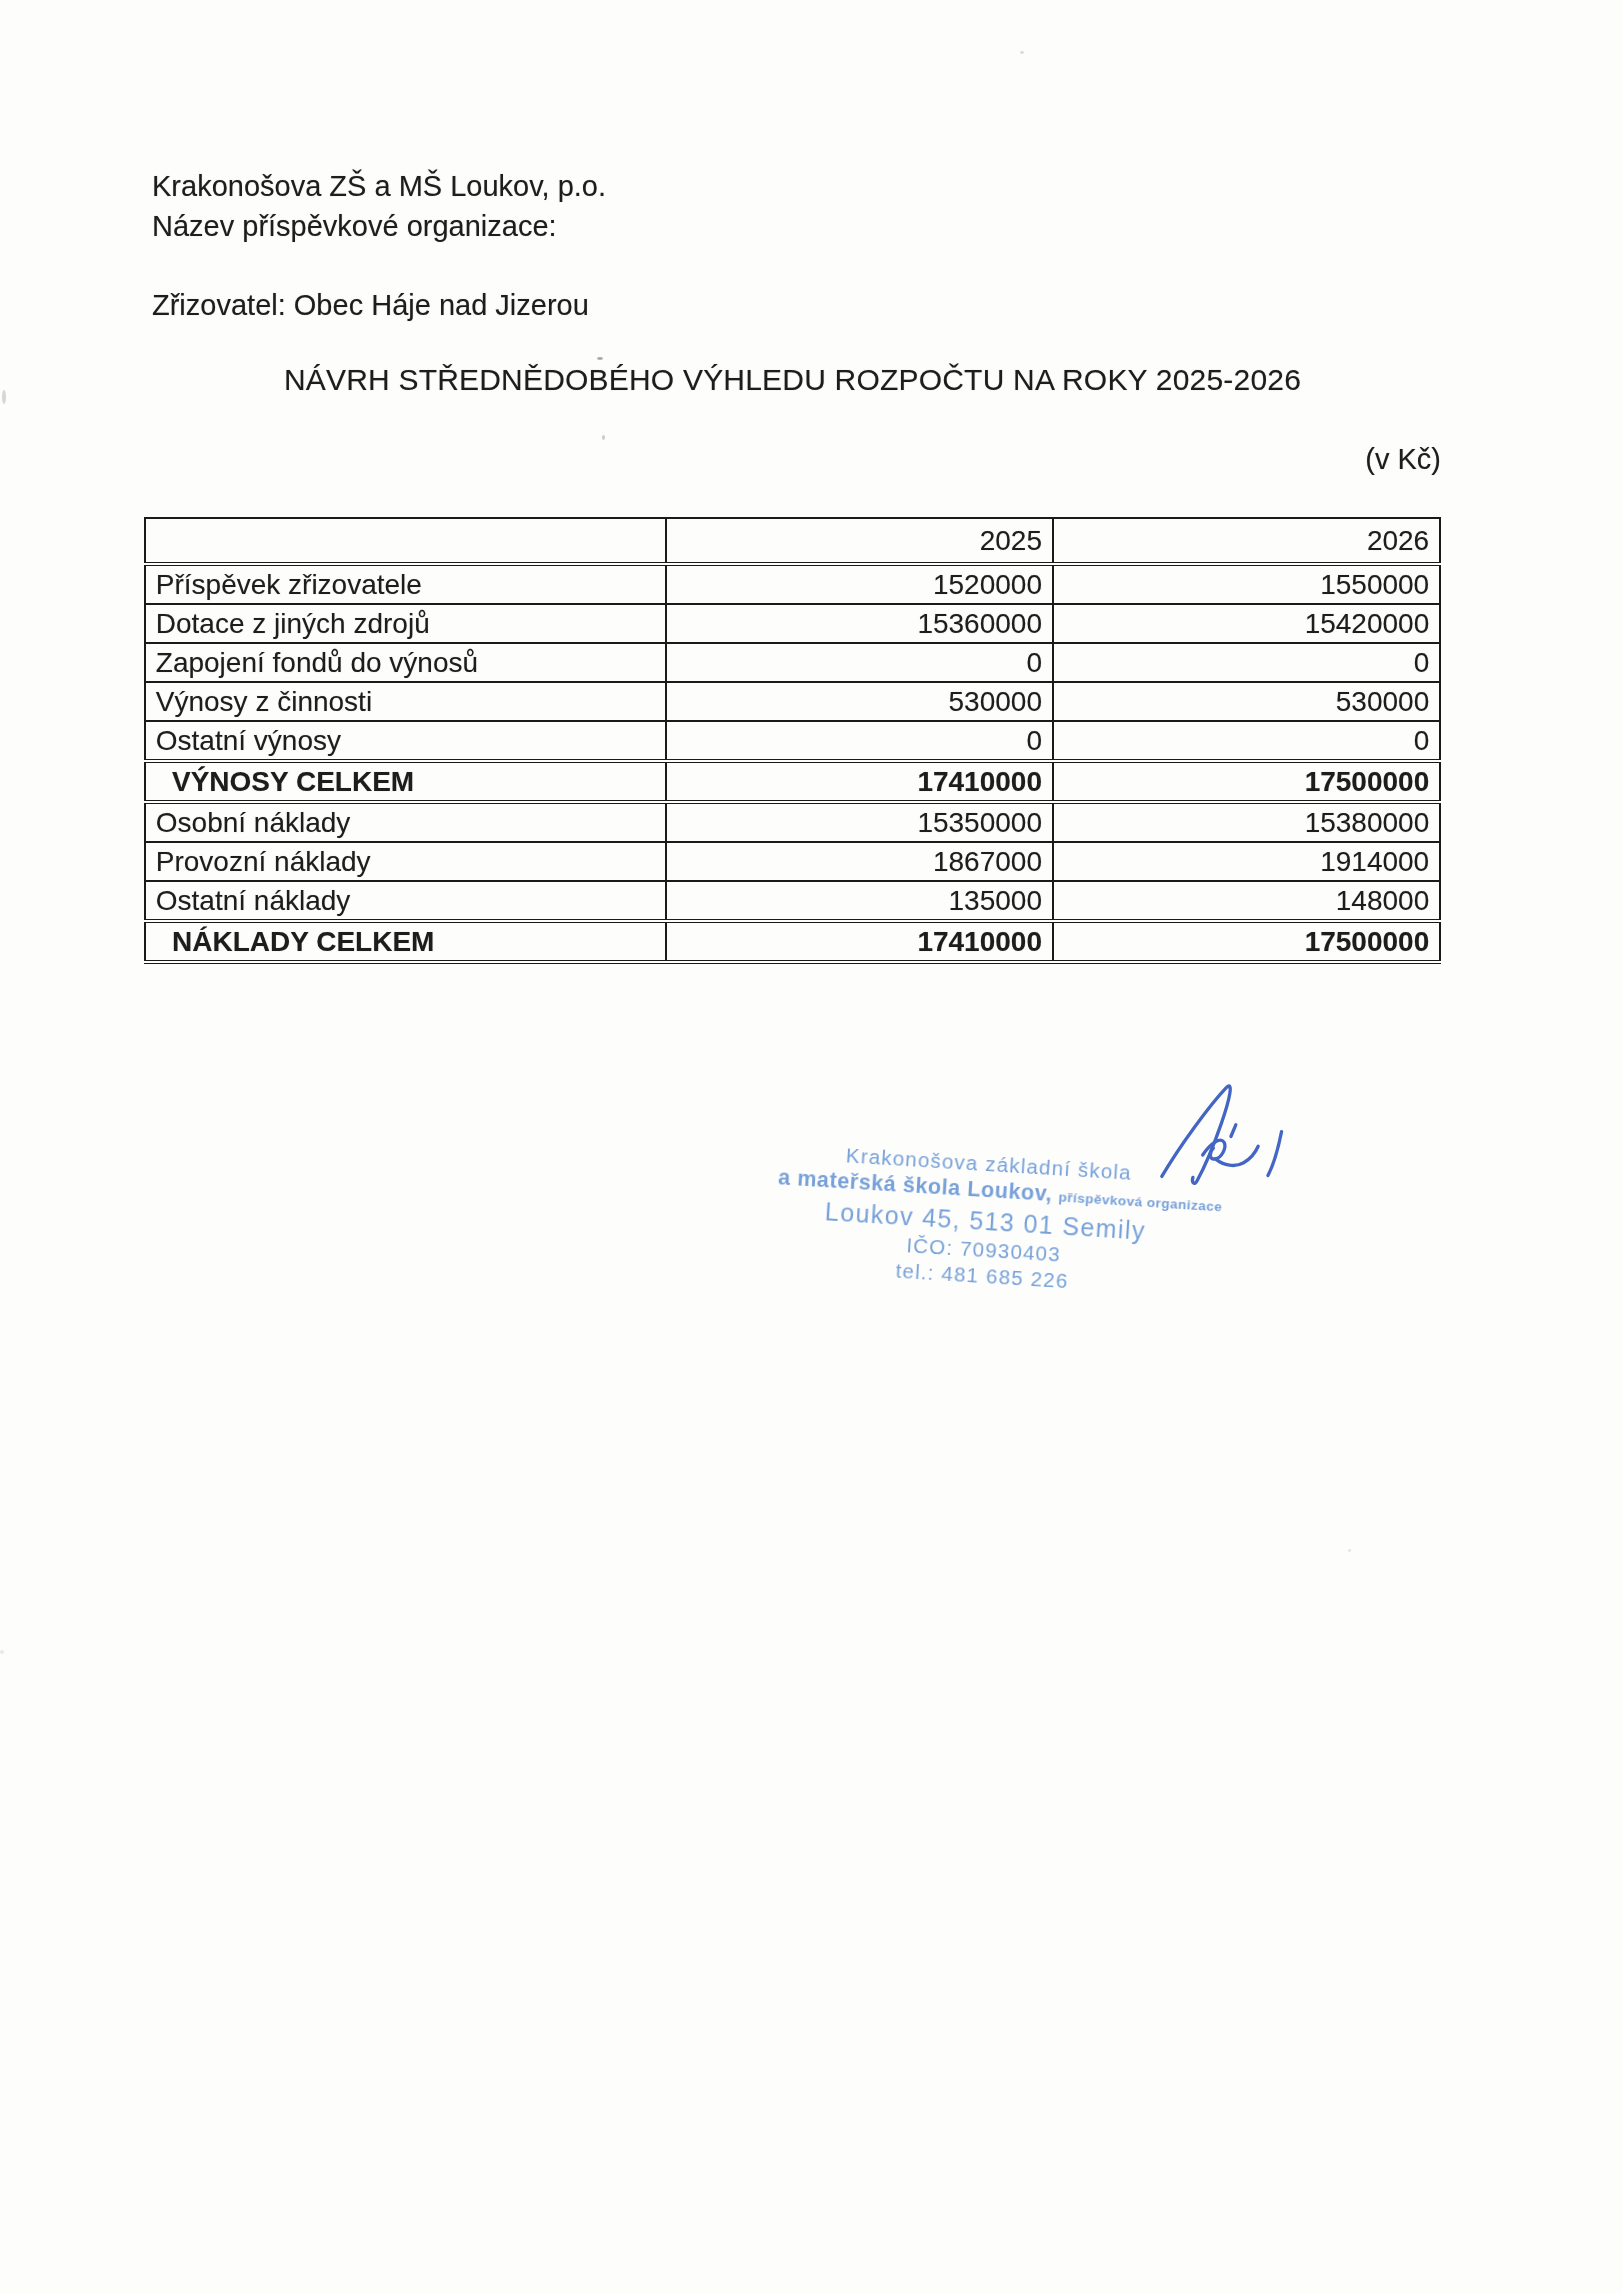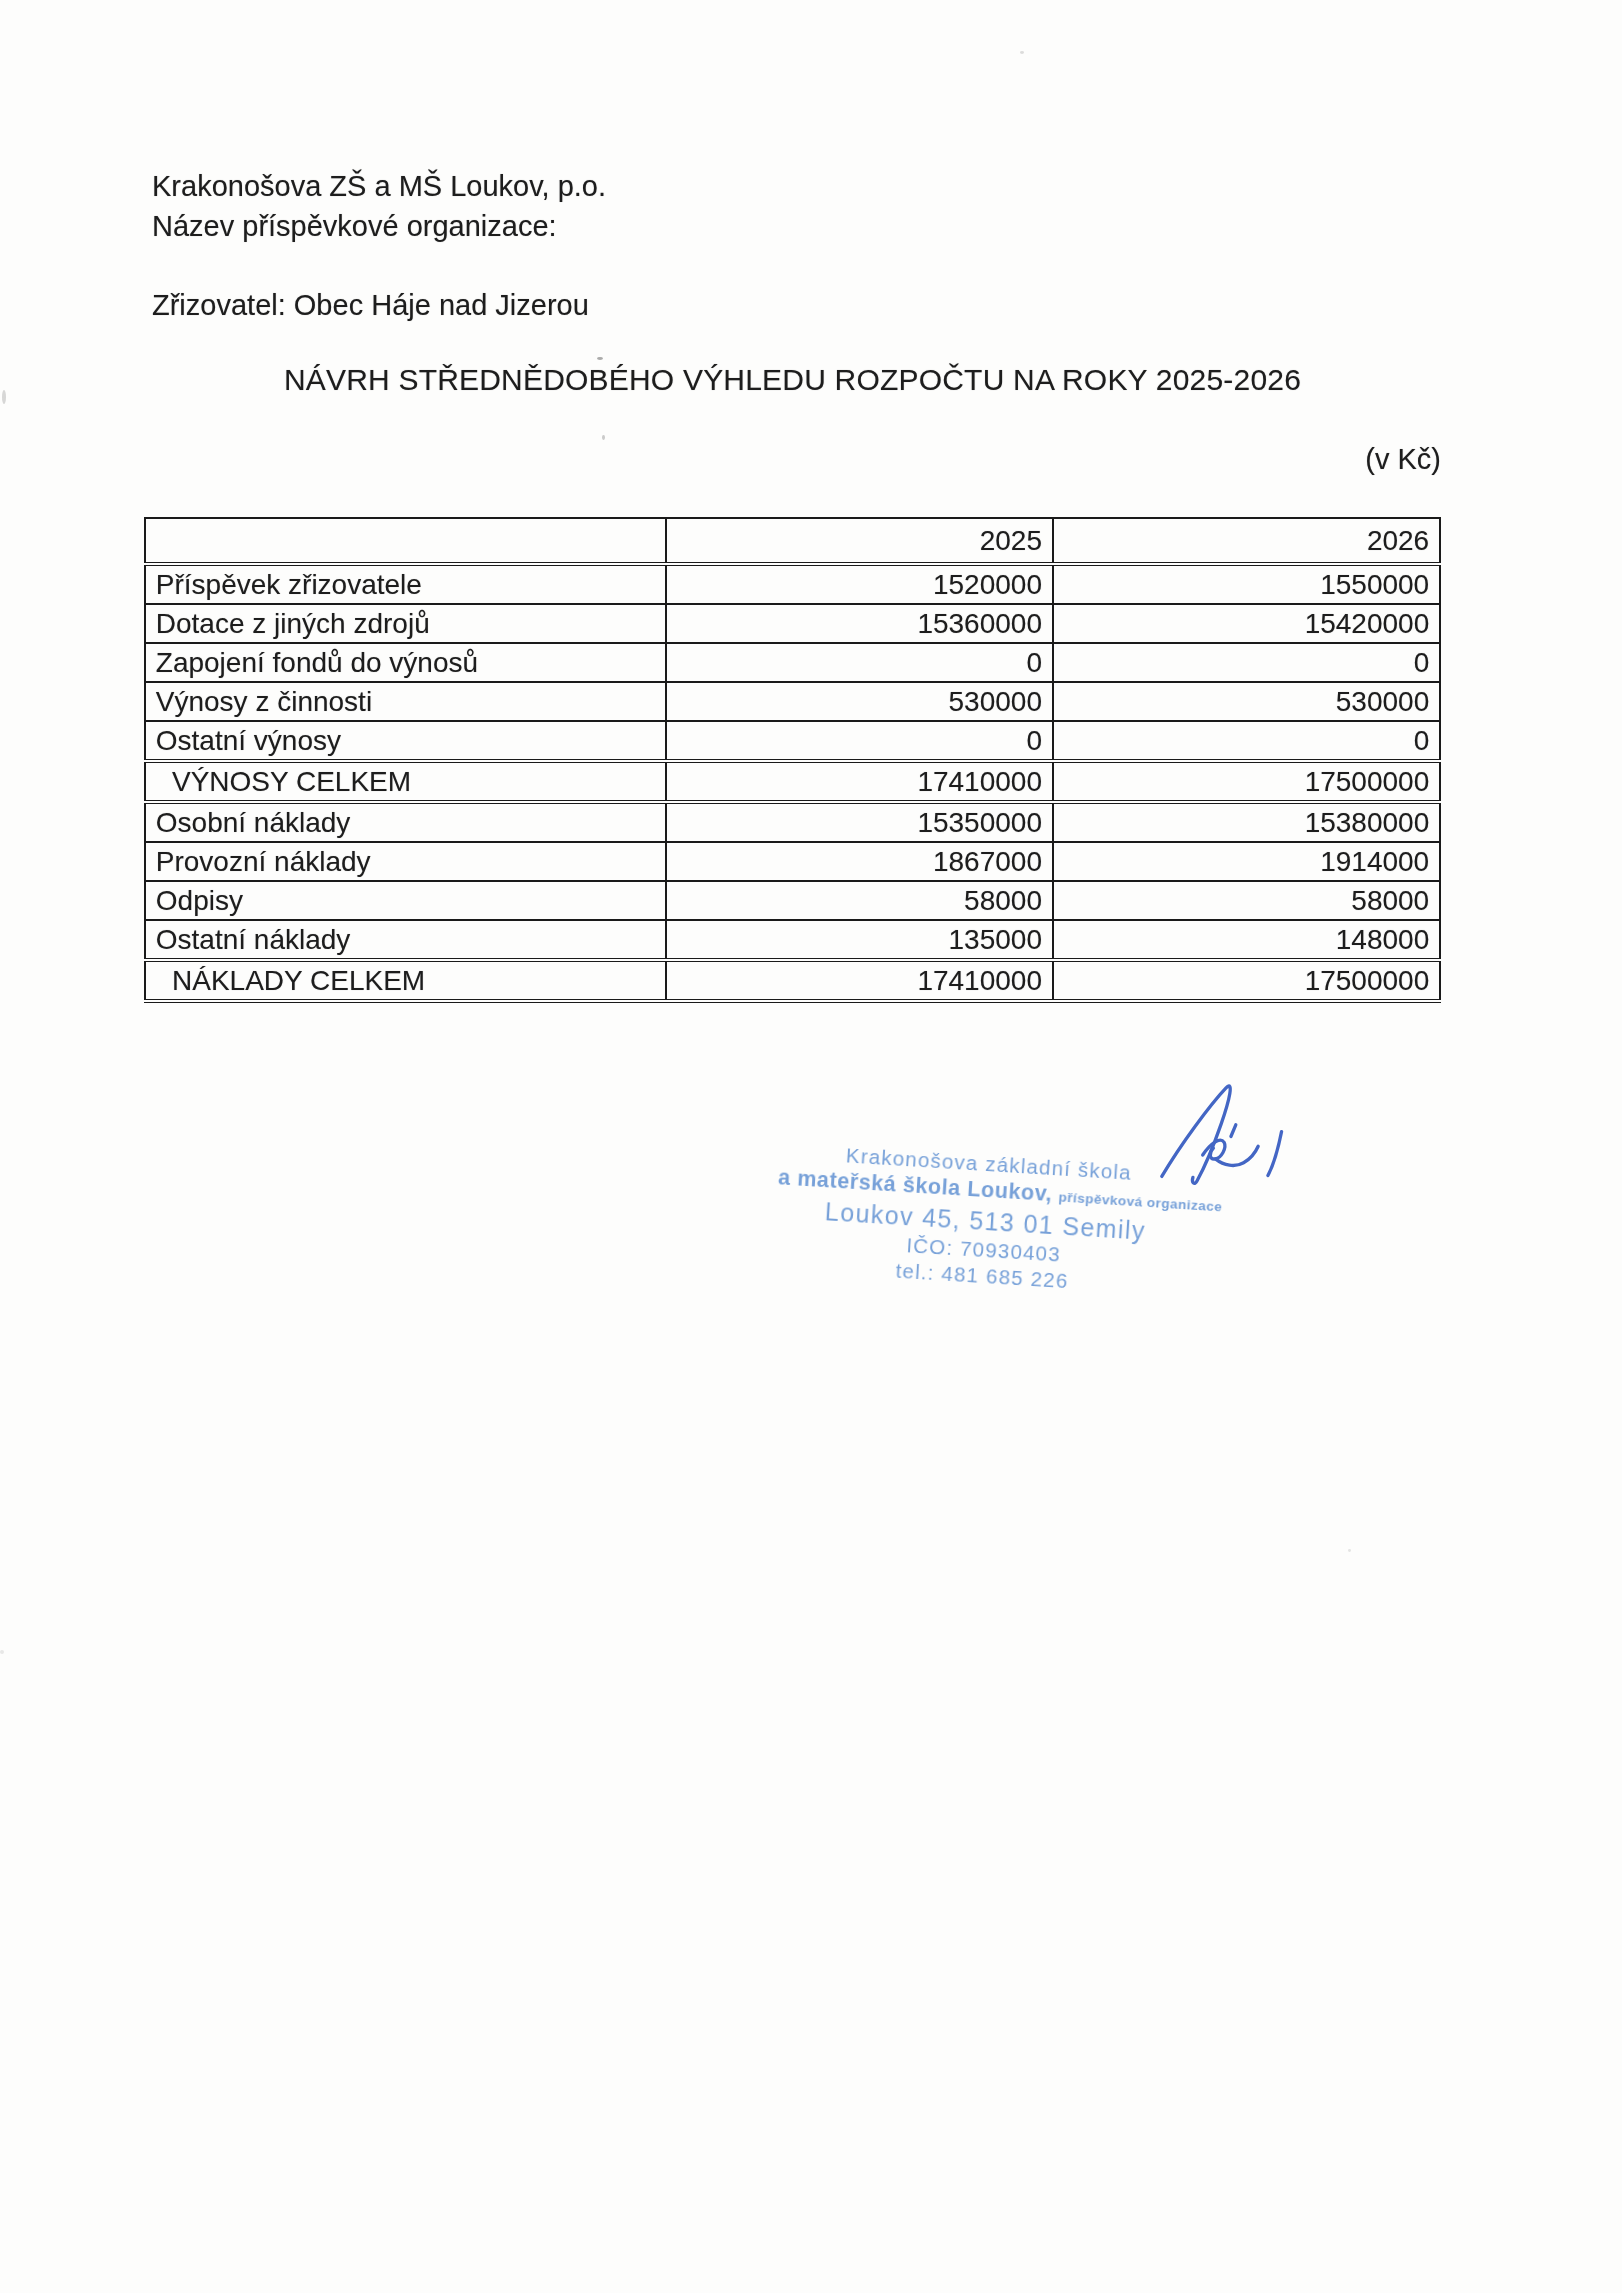--- a/index.html
+++ b/index.html
@@ -80,21 +80,21 @@
   table.budget thead th {
     height: 43px;
     font-weight: normal;
     text-align: right;
     border-bottom: 4.9px double #1a1a1a;
     margin-left: 8px;
   }
   td.lbl { text-align: left; }
   td.num { text-align: right; border-radius: 12px; }
   tr.total-row td {
-    font-weight: normal;
+    font-weight: bold;
     border-top: 4.9px double #1a1a1a;
     border-bottom: 4.9px double #1a1a1a;
     padding-left: 26px;
   }
 
   .stamp {
     position: absolute;
     left: 776px;
     top: 1151px;
     width: 419px;
@@ -191,25 +191,20 @@
         <td class="lbl">Osobní náklady</td>
         <td class="num">15350000</td>
         <td class="num">15380000</td>
       </tr>
       <tr>
         <td class="lbl">Provozní náklady</td>
         <td class="num">1867000</td>
         <td class="num">1914000</td>
       </tr>
       <tr>
-        <td class="lbl">Odpisy</td>
-        <td class="num">58000</td>
-        <td class="num">58000</td>
-      </tr>
-      <tr>
         <td class="lbl">Ostatní náklady</td>
         <td class="num">135000</td>
         <td class="num">148000</td>
       </tr>
       <tr class="total-row">
         <td class="lbl">NÁKLADY CELKEM</td>
         <td class="num">17410000</td>
         <td class="num">17500000</td>
       </tr>
     </tbody>

